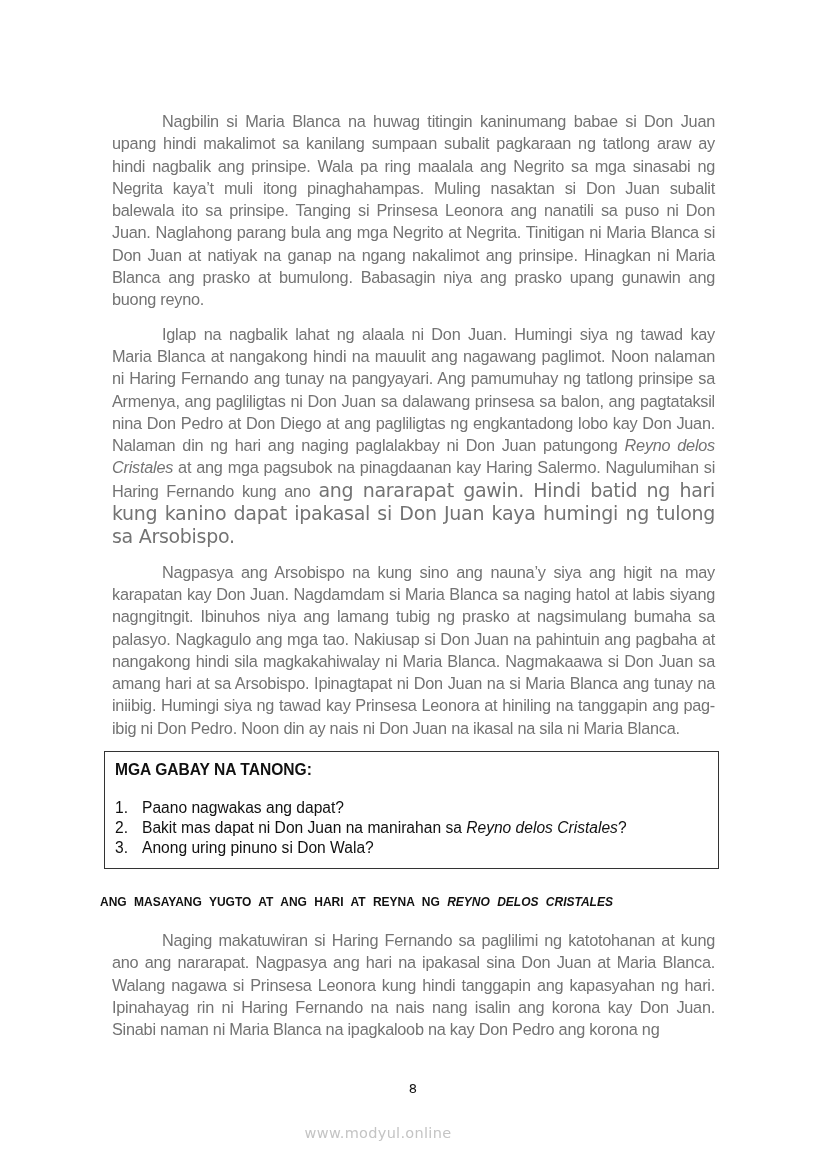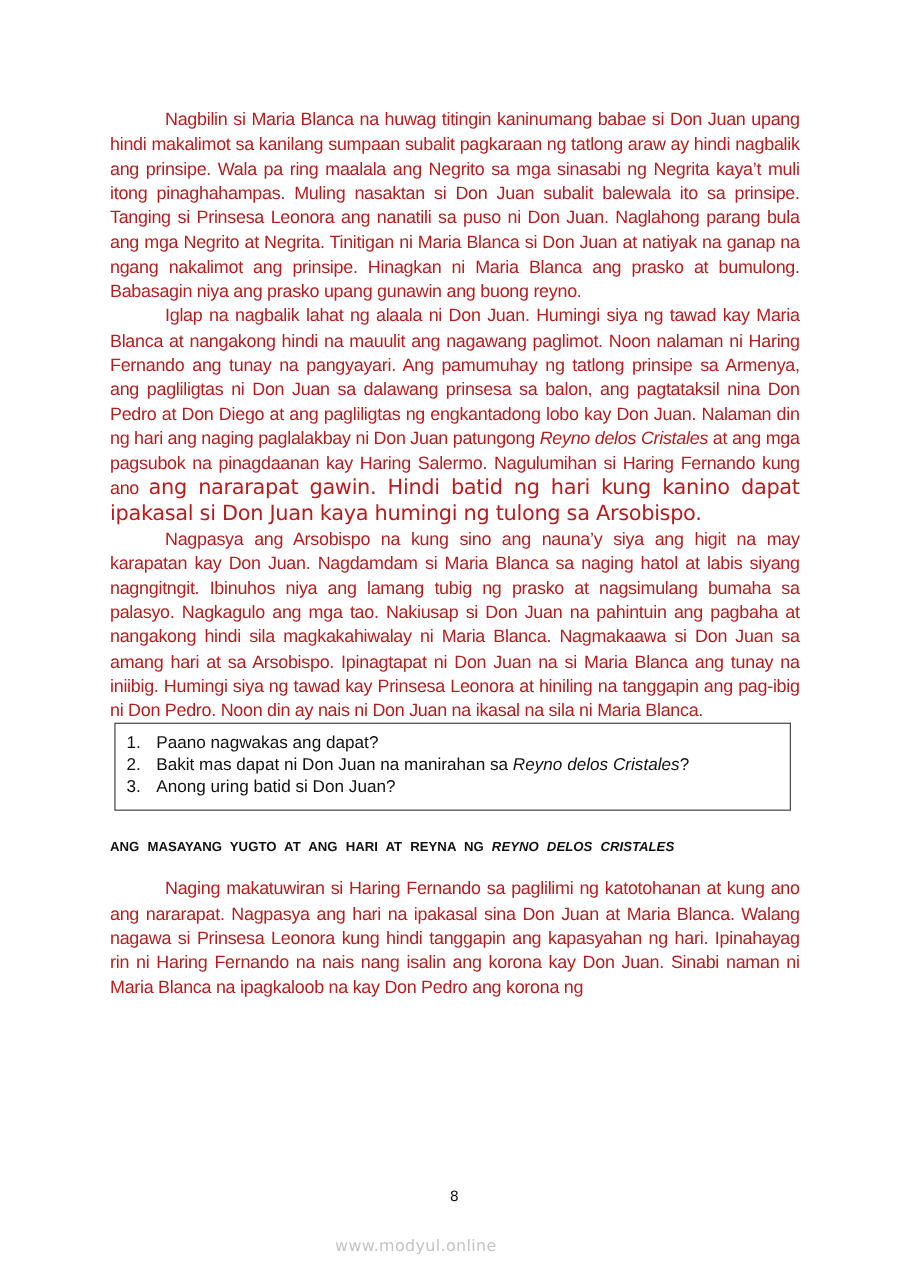--- a/index.html
+++ b/index.html
@@ -1,24 +1,24 @@
 <!DOCTYPE html>
 <html><head>
 <meta charset="utf-8">
 <style>
   html, body { margin: 0; padding: 0; background: #ffffff; }
   body { width: 826px; height: 1169px; position: relative; overflow: hidden; }
   .page { position: absolute; left: 0; top: 0; width: 826px; height: 1169px; background: #fff; }
   .content { position: absolute; left: 100px; top: 98px; width: 627px; }
   p.para {
-    margin: 0;
+    margin: 12px;
     font-family: "Liberation Sans", sans-serif;
     font-size: 16.3px;
     line-height: 22.3px;
-    color: #b91c1c;
+    color: #737373;
     text-align: justify;
     text-indent: 50px;
     letter-spacing: -0.25px;
   }
   .alt { font-family: "DejaVu Sans", sans-serif; font-size: 19px; letter-spacing: -0.3px; font-weight: normal; }
   em { }
   .p1 { margin-bottom: 20px; }
   .p2 { margin-bottom: 20px; }
   .p3 { margin-bottom: 10px; }
   .box {
@@ -60,32 +60,33 @@
 <div class="page">
   <div class="content">
 
     <p class="para p1">Nagbilin si Maria Blanca na huwag titingin kaninumang babae si Don Juan upang hindi makalimot sa kanilang sumpaan subalit pagkaraan ng tatlong araw ay hindi nagbalik ang prinsipe. Wala pa ring maalala ang Negrito sa mga sinasabi ng Negrita kaya’t muli itong pinaghahampas. Muling nasaktan si Don Juan subalit balewala ito sa prinsipe. Tanging si Prinsesa Leonora ang nanatili sa puso ni Don Juan. Naglahong parang bula ang mga Negrito at Negrita. Tinitigan ni Maria Blanca si Don Juan at natiyak na ganap na ngang nakalimot ang prinsipe. Hinagkan ni Maria Blanca ang prasko at bumulong. Babasagin niya ang prasko upang gunawin ang buong reyno.</p>
 
     <p class="para p2"><span>Iglap na nagbalik lahat ng alaala ni Don Juan. Humingi siya ng tawad kay Maria Blanca at nangakong hindi na mauulit ang nagawang paglimot. Noon nalaman ni Haring Fernando ang tunay na pangyayari. Ang pamumuhay ng tatlong prinsipe sa Armenya, ang pagliligtas ni Don Juan sa dalawang prinsesa sa balon, ang pagtataksil nina Don Pedro at Don Diego at ang pagliligtas ng engkantadong lobo kay Don Juan. Nalaman din ng hari ang naging paglalakbay ni Don Juan patungong </span><em>Reyno delos Cristales</em><span> at ang mga pagsubok na pinagdaanan kay Haring Salermo. Nagulumihan si Haring Fernando kung ano </span><span class="alt">ang nararapat gawin. Hindi batid ng hari kung kanino dapat ipakasal si Don Juan kaya humingi ng tulong sa Arsobispo.</span></p>
 
     <p class="para p3">Nagpasya ang Arsobispo na kung sino ang nauna’y siya ang higit na may karapatan kay Don Juan. Nagdamdam si Maria Blanca sa naging hatol at labis siyang nagngitngit. Ibinuhos niya ang lamang tubig ng prasko at nagsimulang bumaha sa palasyo. Nagkagulo ang mga tao. Nakiusap si Don Juan na pahintuin ang pagbaha at nangakong hindi sila magkakahiwalay ni Maria Blanca. Nagmakaawa si Don Juan sa amang hari at sa Arsobispo. Ipinagtapat ni Don Juan na si Maria Blanca ang tunay na iniibig. Humingi siya ng tawad kay Prinsesa Leonora at hiniling na tanggapin ang pag-ibig ni Don Pedro. Noon din ay nais ni Don Juan na ikasal na sila ni Maria Blanca.</p>
 
     <div class="box">
+      <h3>MGA GABAY NA TANONG:</h3>
       <ol>
         <li>
           <span class="num">1.</span>
           <span>Paano nagwakas ang dapat?</span>
         </li>
         <li>
           <span class="num">2.</span>
           <span><span>Bakit mas dapat ni Don Juan na manirahan sa </span><em>Reyno delos Cristales</em><span>?</span></span>
         </li>
         <li>
           <span class="num">3.</span>
-          <span>Anong uring batid si Don Juan?</span>
+          <span>Anong uring pinuno si Don Wala?</span>
         </li>
       </ol>
     </div>
 
     <h2 class="section"><span>ANG MASAYANG YUGTO AT ANG HARI AT REYNA NG </span><em>REYNO DELOS CRISTALES</em></h2>
 
     <p class="para p4">Naging makatuwiran si Haring Fernando sa paglilimi ng katotohanan at kung ano ang nararapat. Nagpasya ang hari na ipakasal sina Don Juan at Maria Blanca. Walang nagawa si Prinsesa Leonora kung hindi tanggapin ang kapasyahan ng hari. Ipinahayag rin ni Haring Fernando na nais nang isalin ang korona kay Don Juan. Sinabi naman ni Maria Blanca na ipagkaloob na kay Don Pedro ang korona ng</p>
   </div>
 
   <div class="pagenum">8</div>

